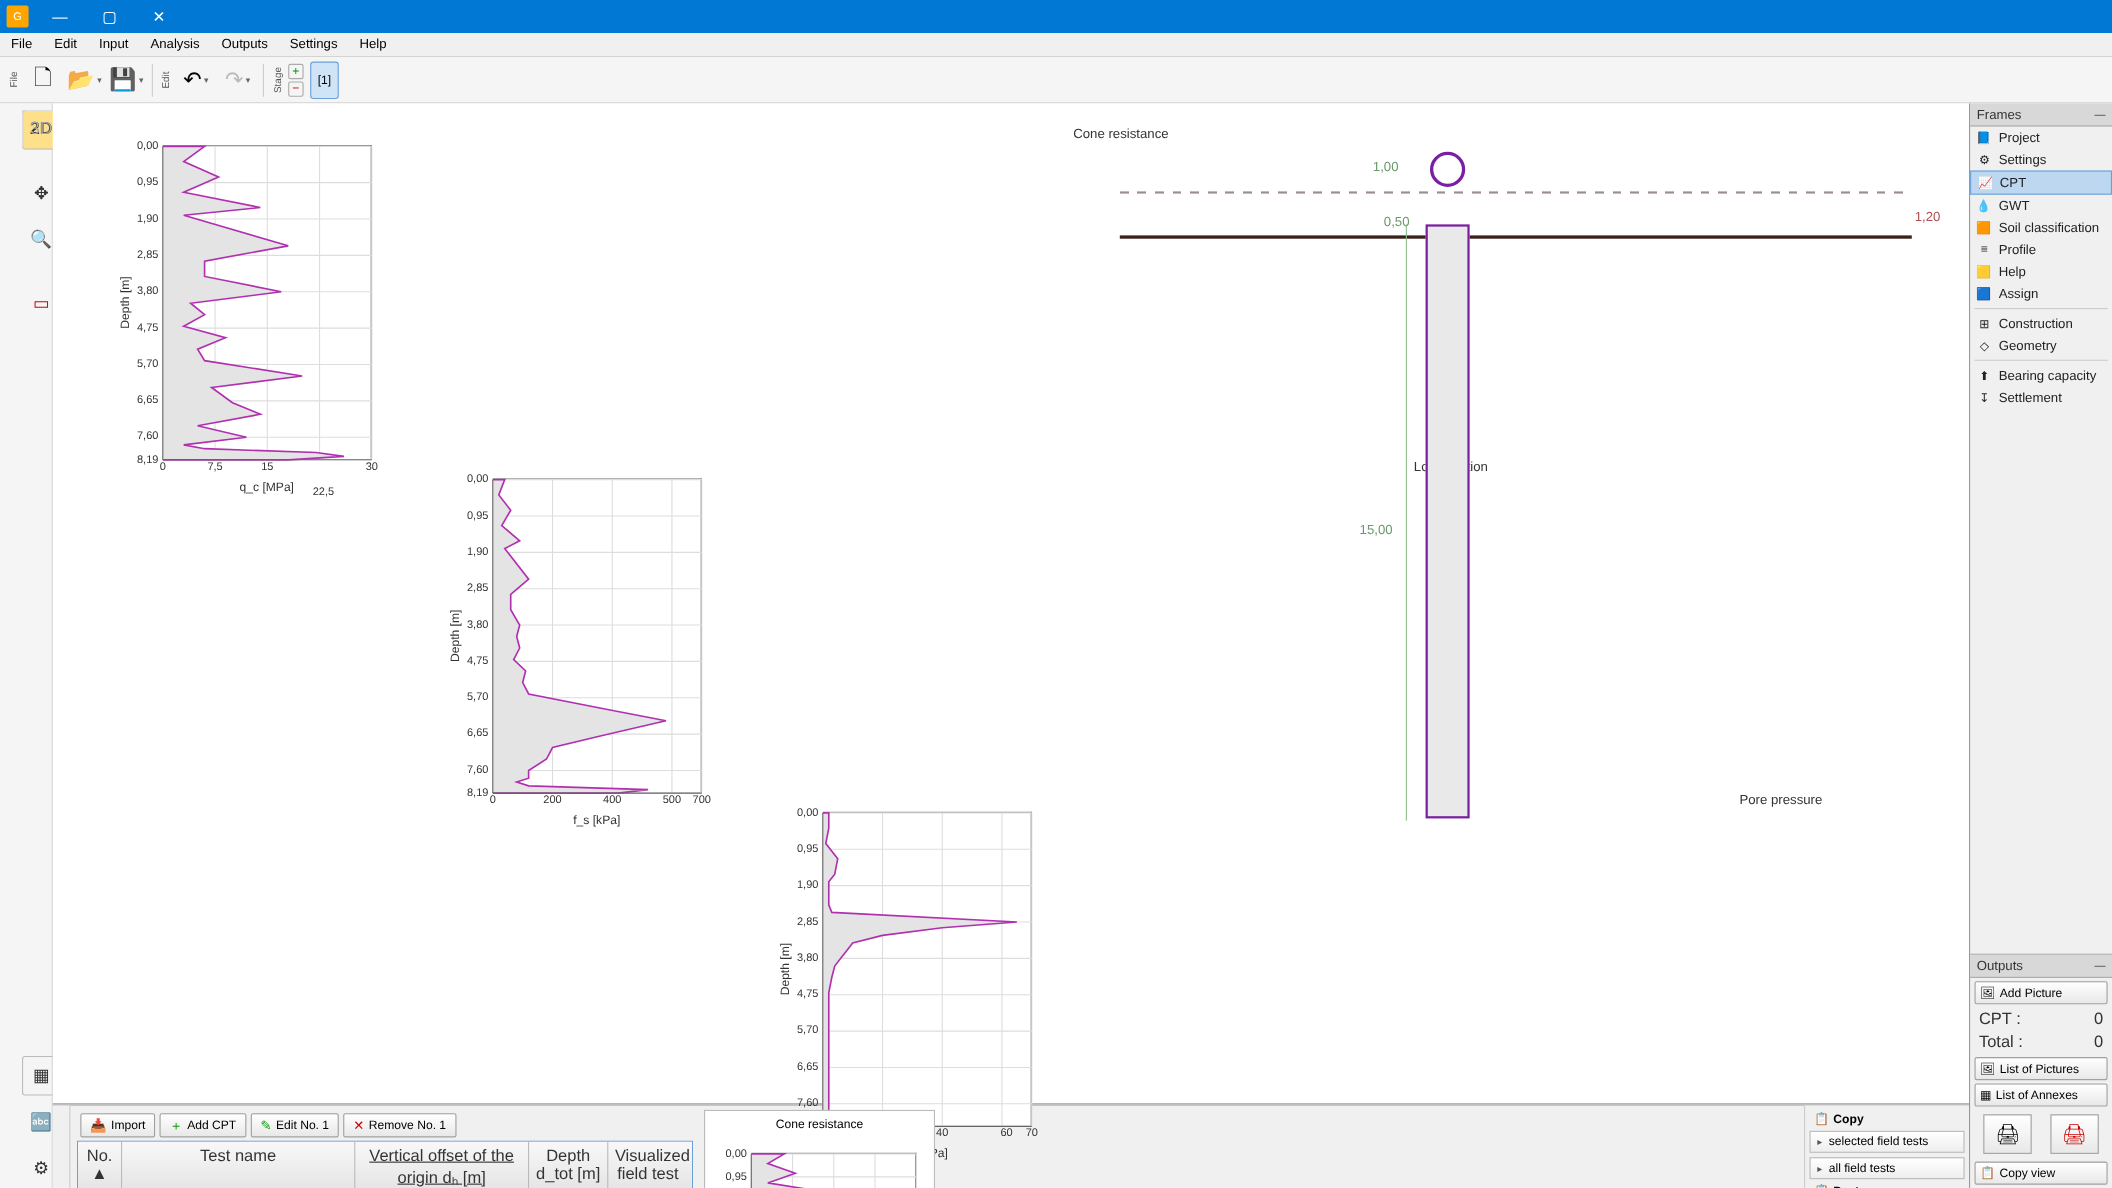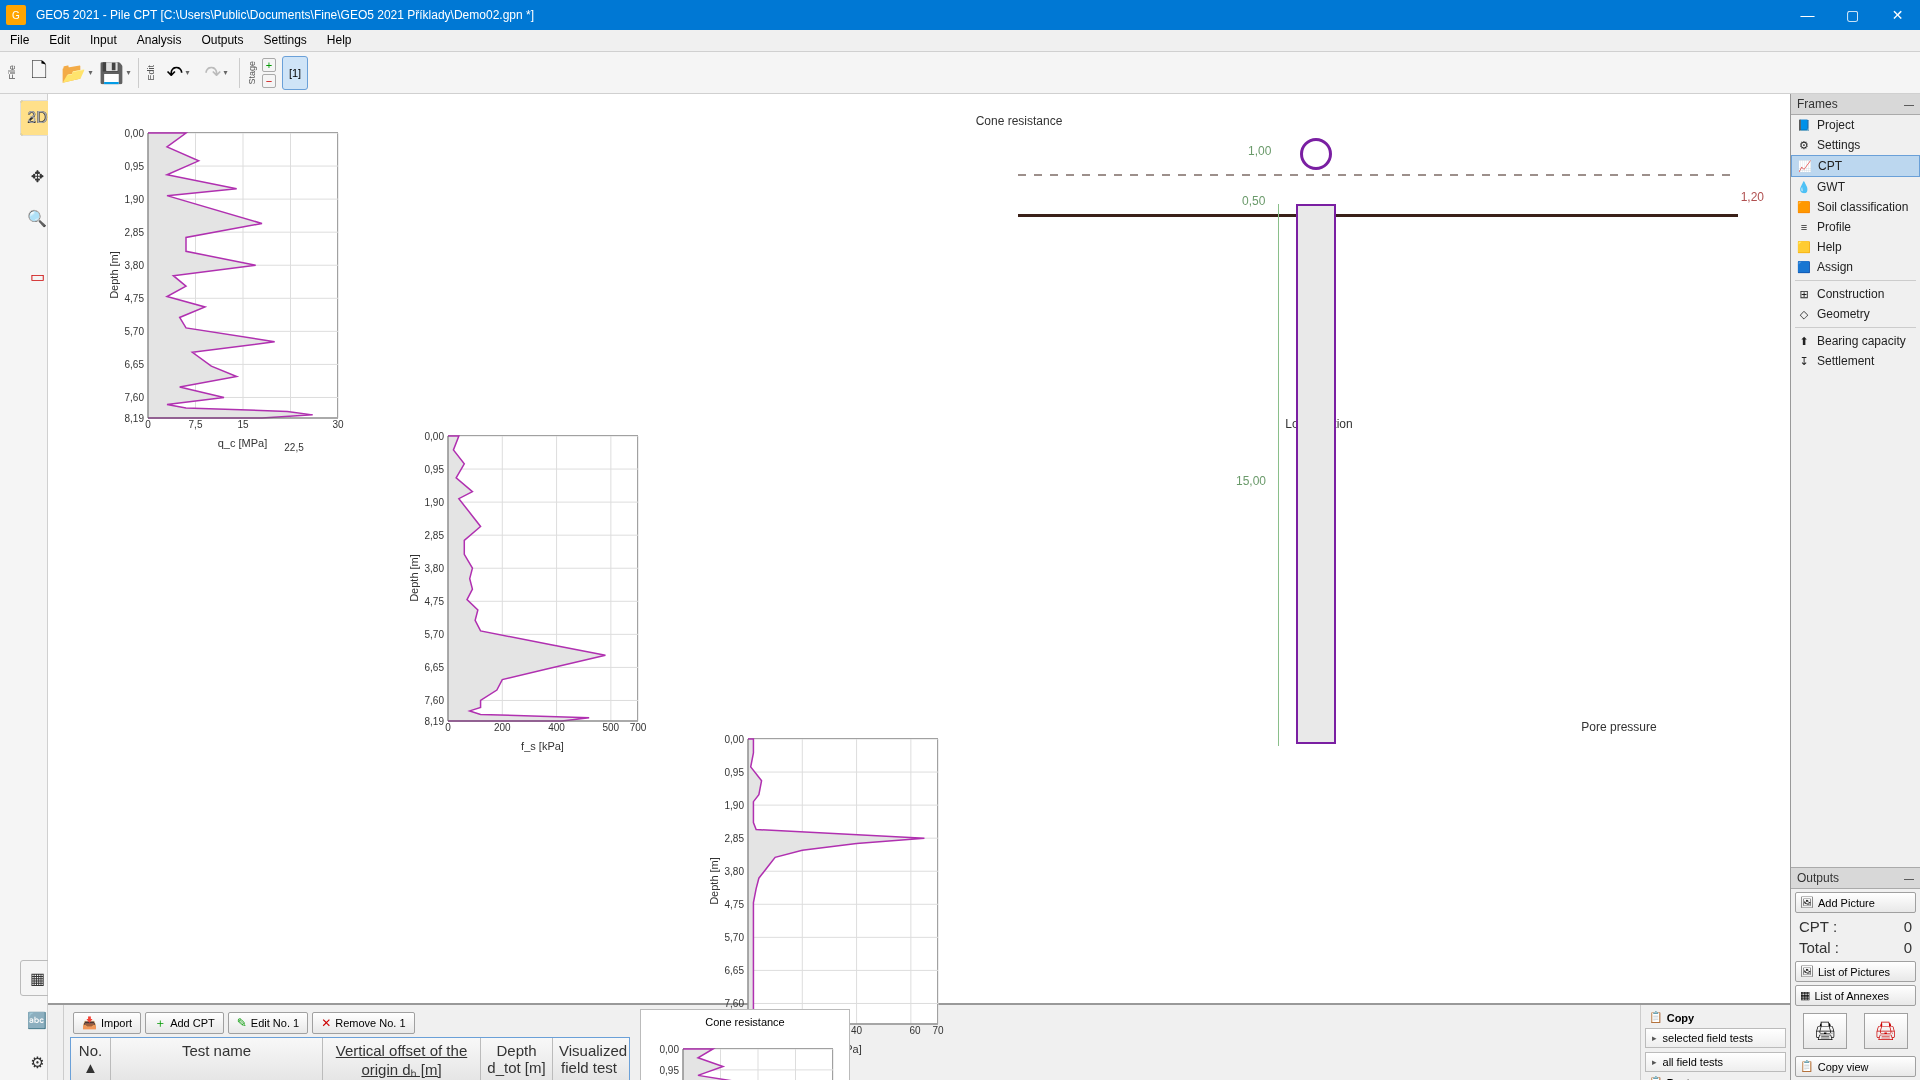--- a/index.html
+++ b/index.html
@@ -100,21 +100,20 @@
 
 svg.plot polyline.series { fill: #e4e4e4; stroke: #b030b0; stroke-width: 1.5; }
 svg.plot line.grid { stroke: #ddd; stroke-width: 1; }
 svg.plot line.axis { stroke: #666; stroke-width: 1; }
 </style>
 </head>
 <body>
 
 <div class="titlebar">
   <div class="app-icon">G</div>
-  <div class="title">GEO5 2021 - Pile CPT [C:\Users\Public\Documents\Fine\GEO5 2021 Příklady\Demo02.gpn *]</div>
   <div class="win-btn">—</div>
   <div class="win-btn">▢</div>
   <div class="win-btn close">✕</div>
 </div>
 
 <div class="menubar">
   <div class="menu-item"><span>File</span></div>
   <div class="menu-item"><span>Edit</span></div>
   <div class="menu-item"><span>Input</span></div>
   <div class="menu-item"><span>Analysis</span></div>
@@ -287,21 +286,21 @@
                 <div class="tick" style="left: 190px;">70</div>
               </div><div class="ylabel">Depth [m]</div><div class="xlabel">u₂ [kPa]</div></div>
           </div>
         </div>
 
       <div class="pile-area">
         <div class="pile-circle"></div>
         <div class="dim" style="left:230px; top:30px">1,00</div>
         <div class="watertable"></div>
         <div class="ground-line"></div>
-        <div class="dim" style="left:224px; top:80px">0,50</div>
+        <div class="dim" style="left:240px; top:80px">0,50</div>
         <div class="dim" style="right:-26px; top:76px; color:#b05050">1,20</div>
         <div class="pile-rect"></div>
         <div class="dim" style="left:218px; top:360px">15,00</div>
         <div style="position:absolute; left:260px; top:90px; bottom:88px; width:1px; background:#8abf8a;"></div>
       </div>
     </div>
 
     <div class="bottom">
       <div class="side-tab"></div>
       <div style="flex:1; padding:4px 6px; display:flex; gap:10px;">

